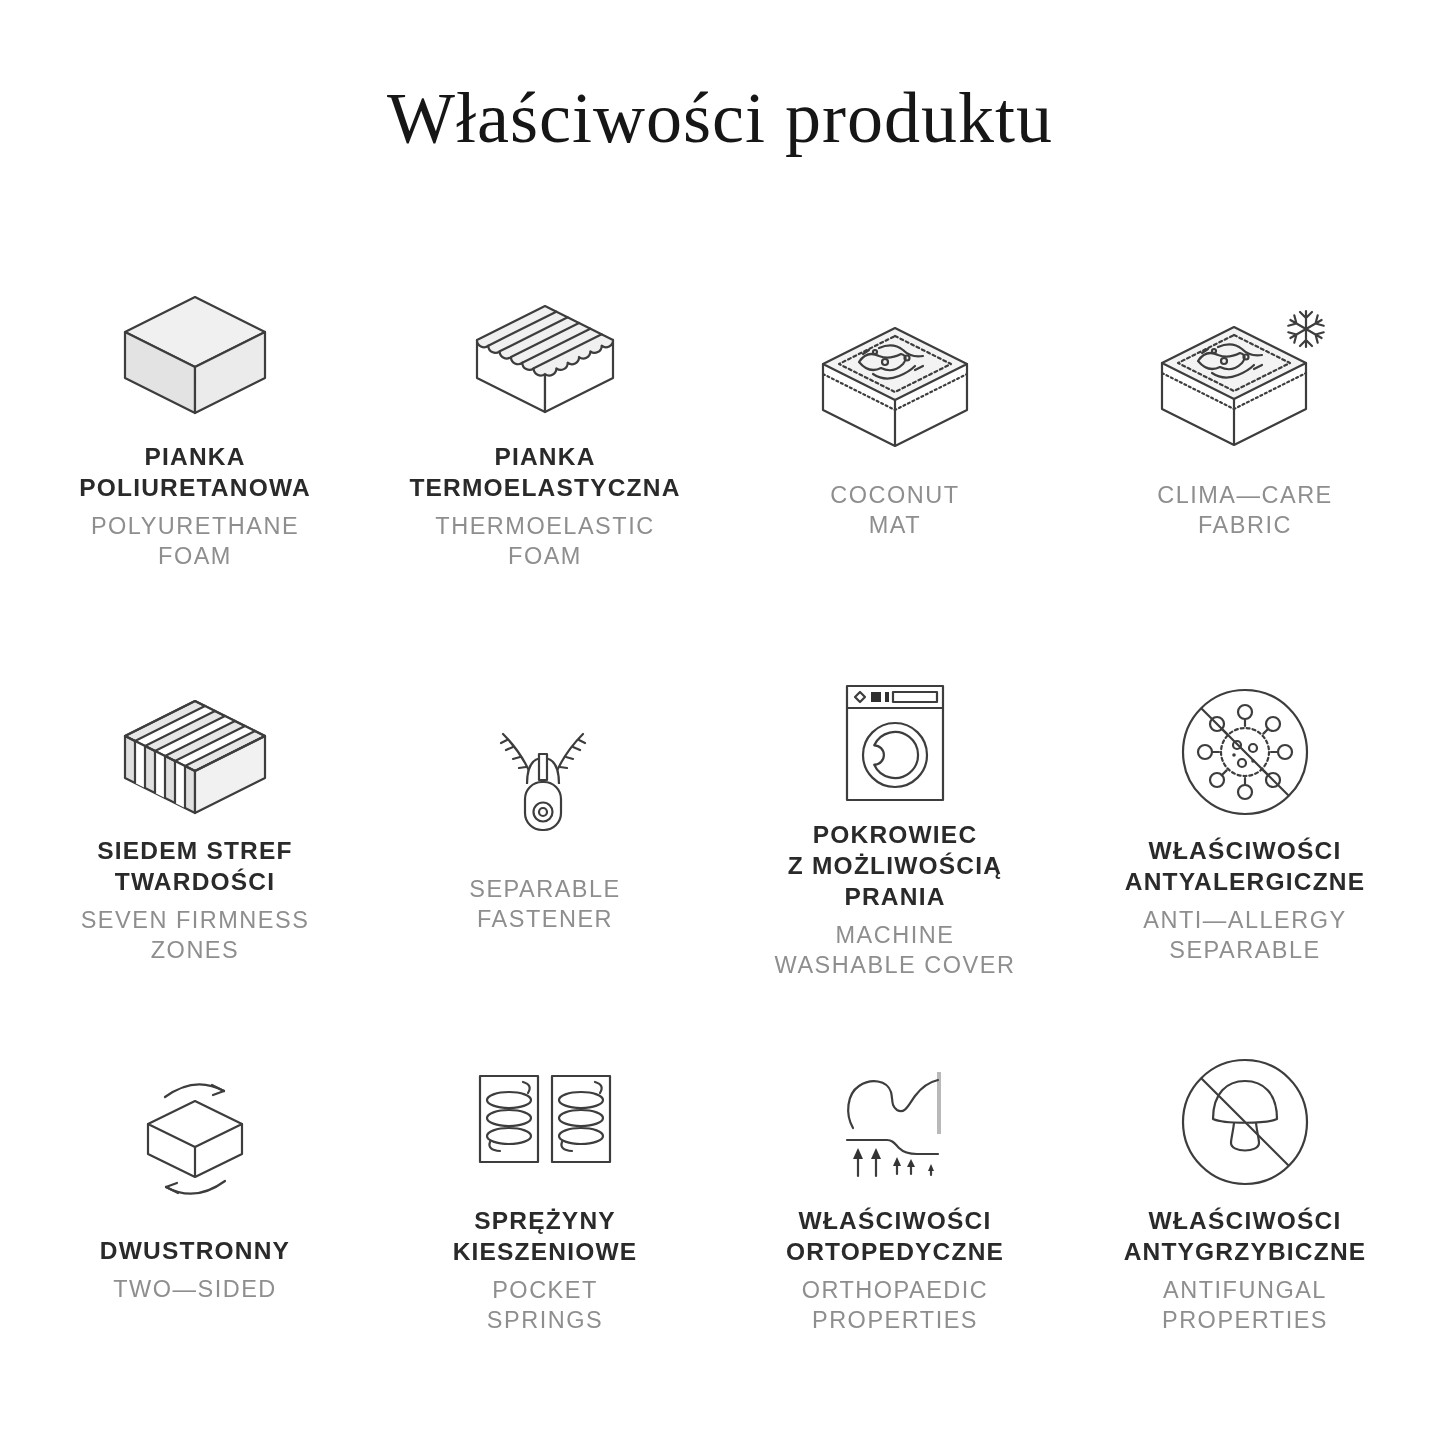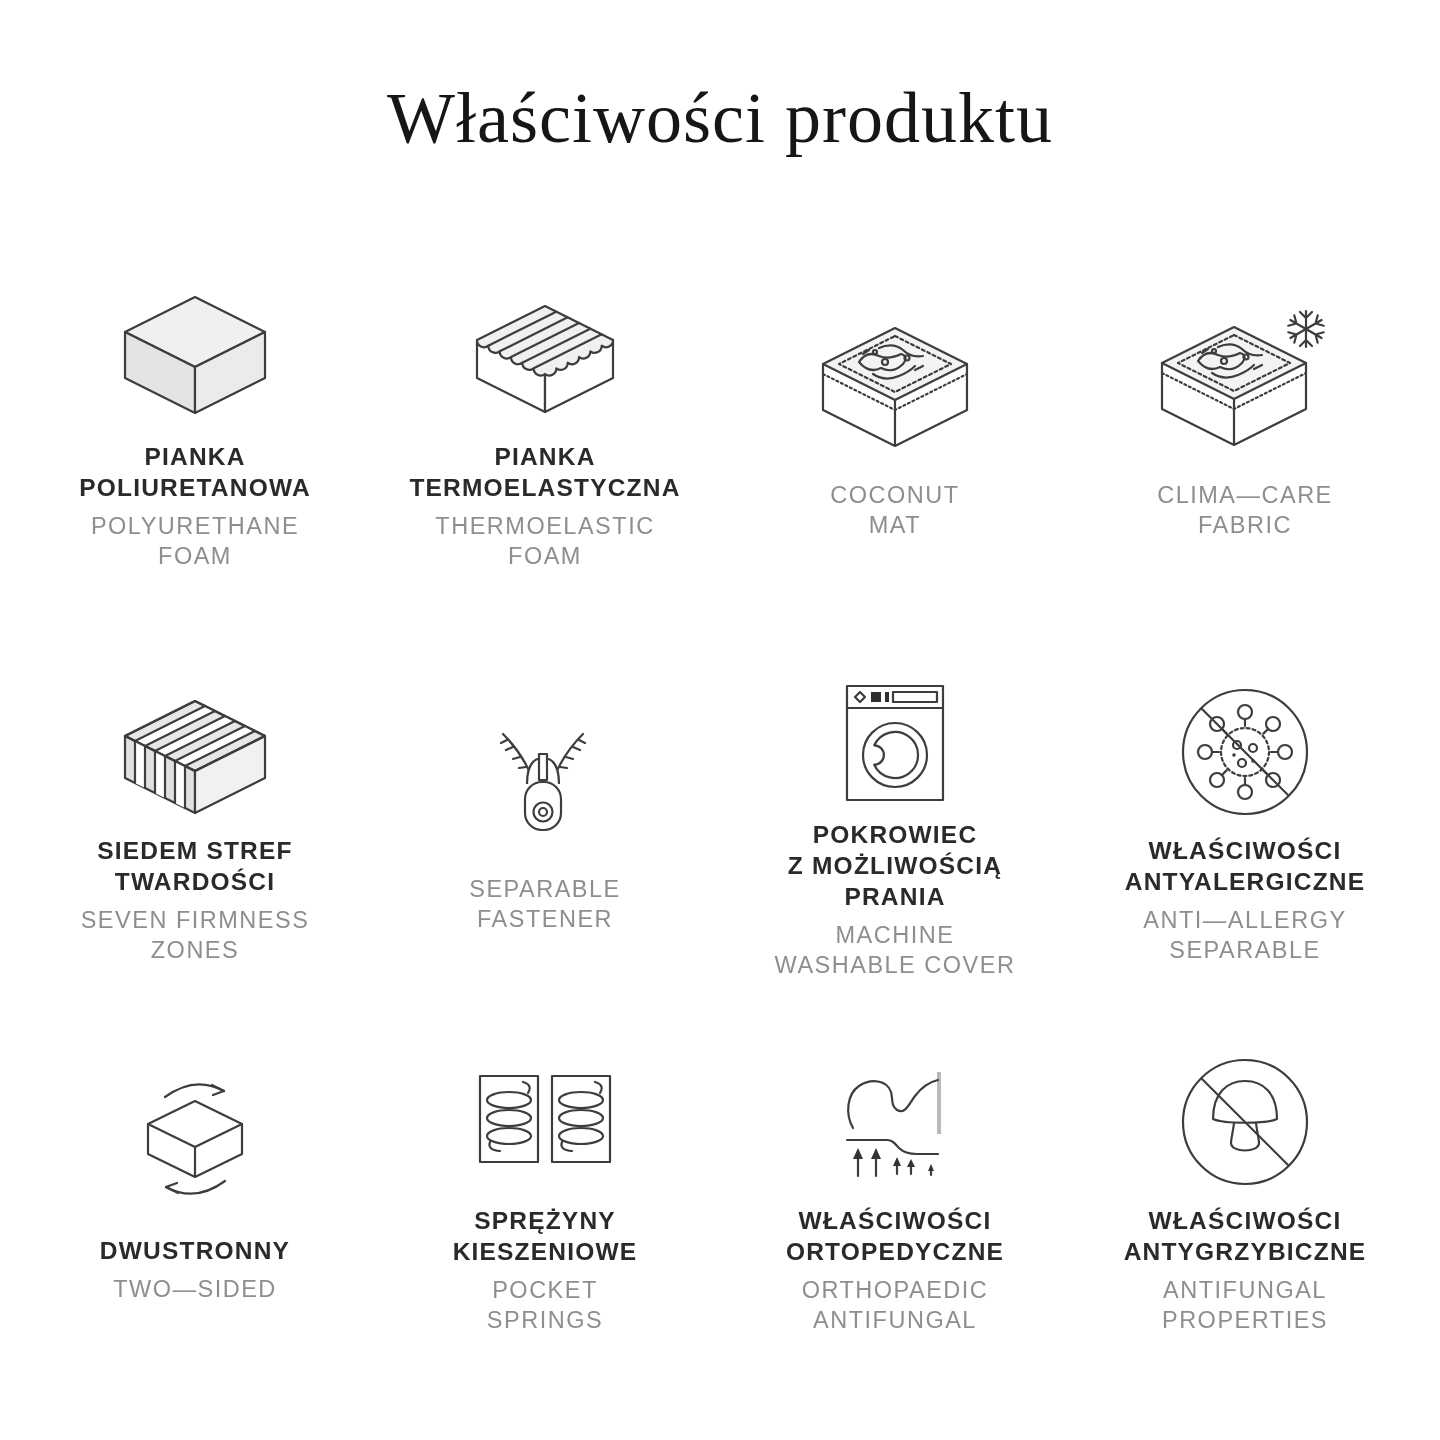--- a/index.html
+++ b/index.html
@@ -316,21 +316,21 @@
           <path class="st" stroke-width="2.2" d="M76,120 L76,112"></path>
           <path d="M76,105 L72,113 L80,113 Z" fill="#333333"></path>
           <path class="st" stroke-width="2" d="M96,121 L96,116"></path>
           <path d="M96,110 L93,117 L99,117 Z" fill="#333333"></path>
         </g>
       </svg>
     </div>
     <div class="pl">WŁAŚCIWOŚCI
 ORTOPEDYCZNE</div>
     <div class="en">ORTHOPAEDIC
-ANTIFUNGAL</div>
+PROPERTIES</div>
   </div>
 
   <div class="cell">
     <div class="icon-box">
       <svg width="135" height="135" viewBox="0 0 135 135">
         <circle class="st" stroke-width="2.4" cx="67" cy="67" r="62"></circle>
         <path class="st" d="M35,64 C35,38 49,26 67,26 C85,26 99,38 99,64 C88,69 46,69 35,64 Z"></path>
         <path class="st" d="M56,68 C55,77 53,84 53,88 C53,98 81,98 81,88 C81,84 79,77 78,68"></path>
         <path class="st" stroke-width="2.4" d="M24,24 L110,110"></path>
       </svg>

